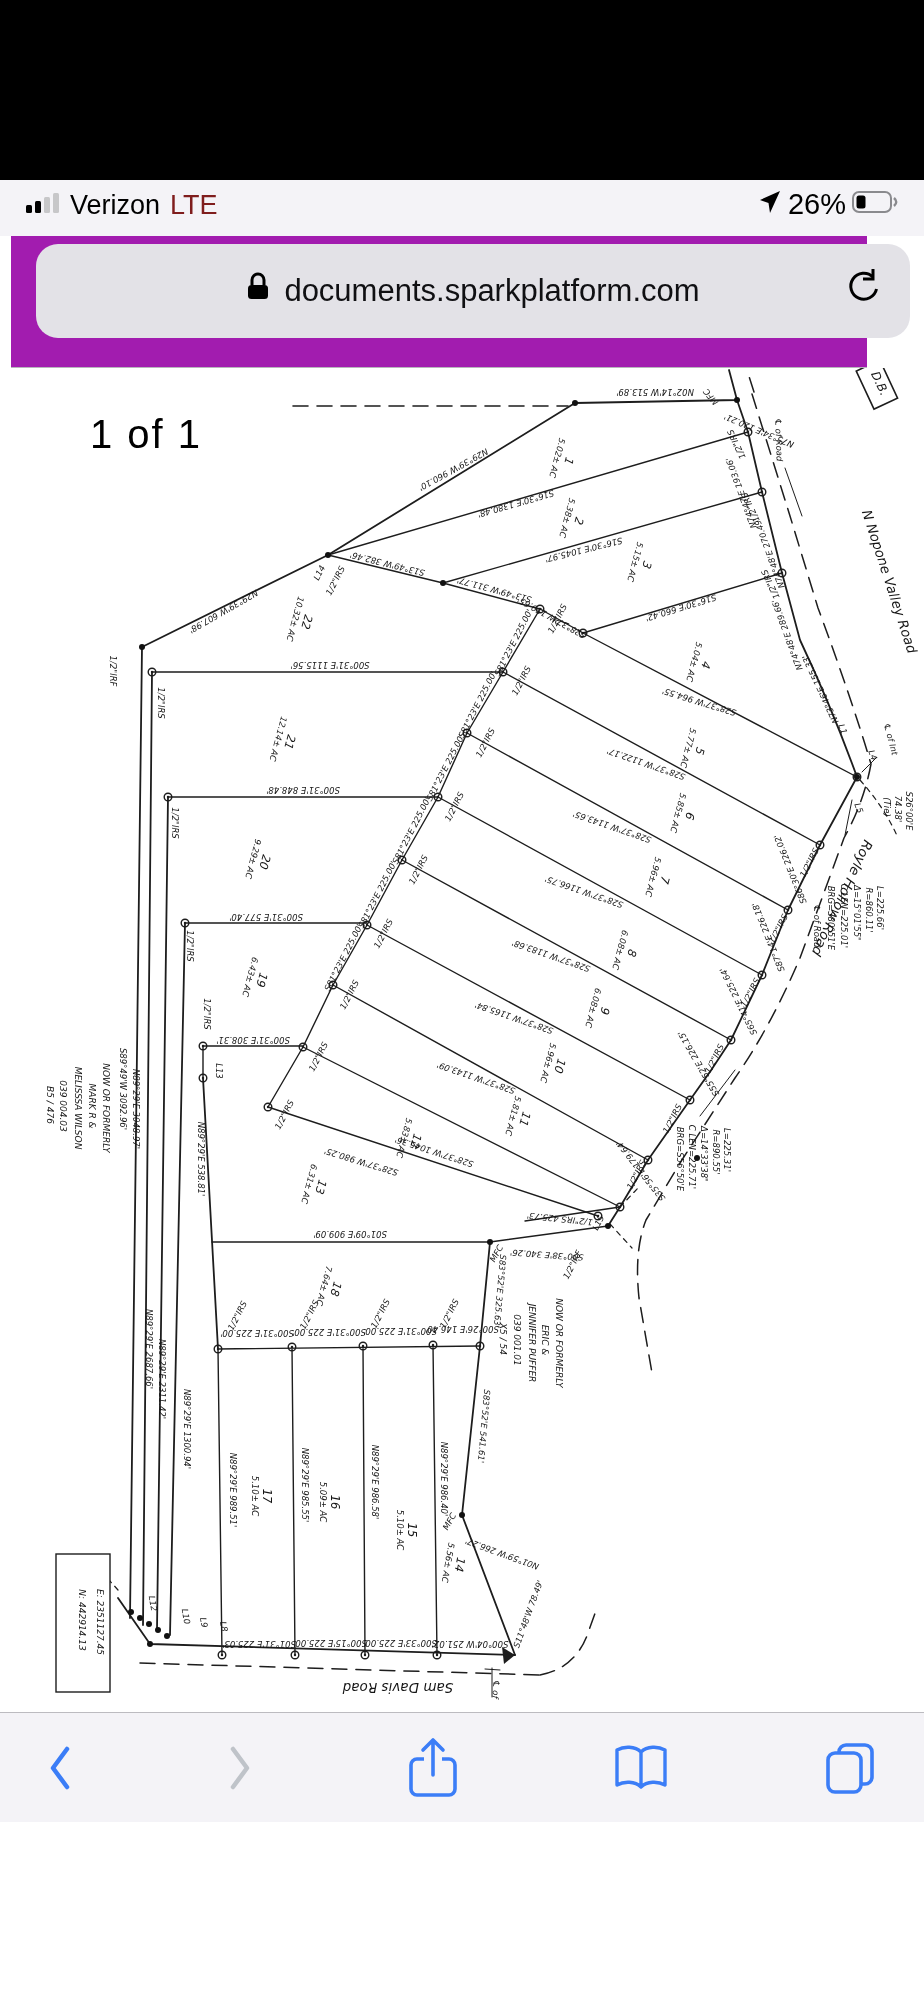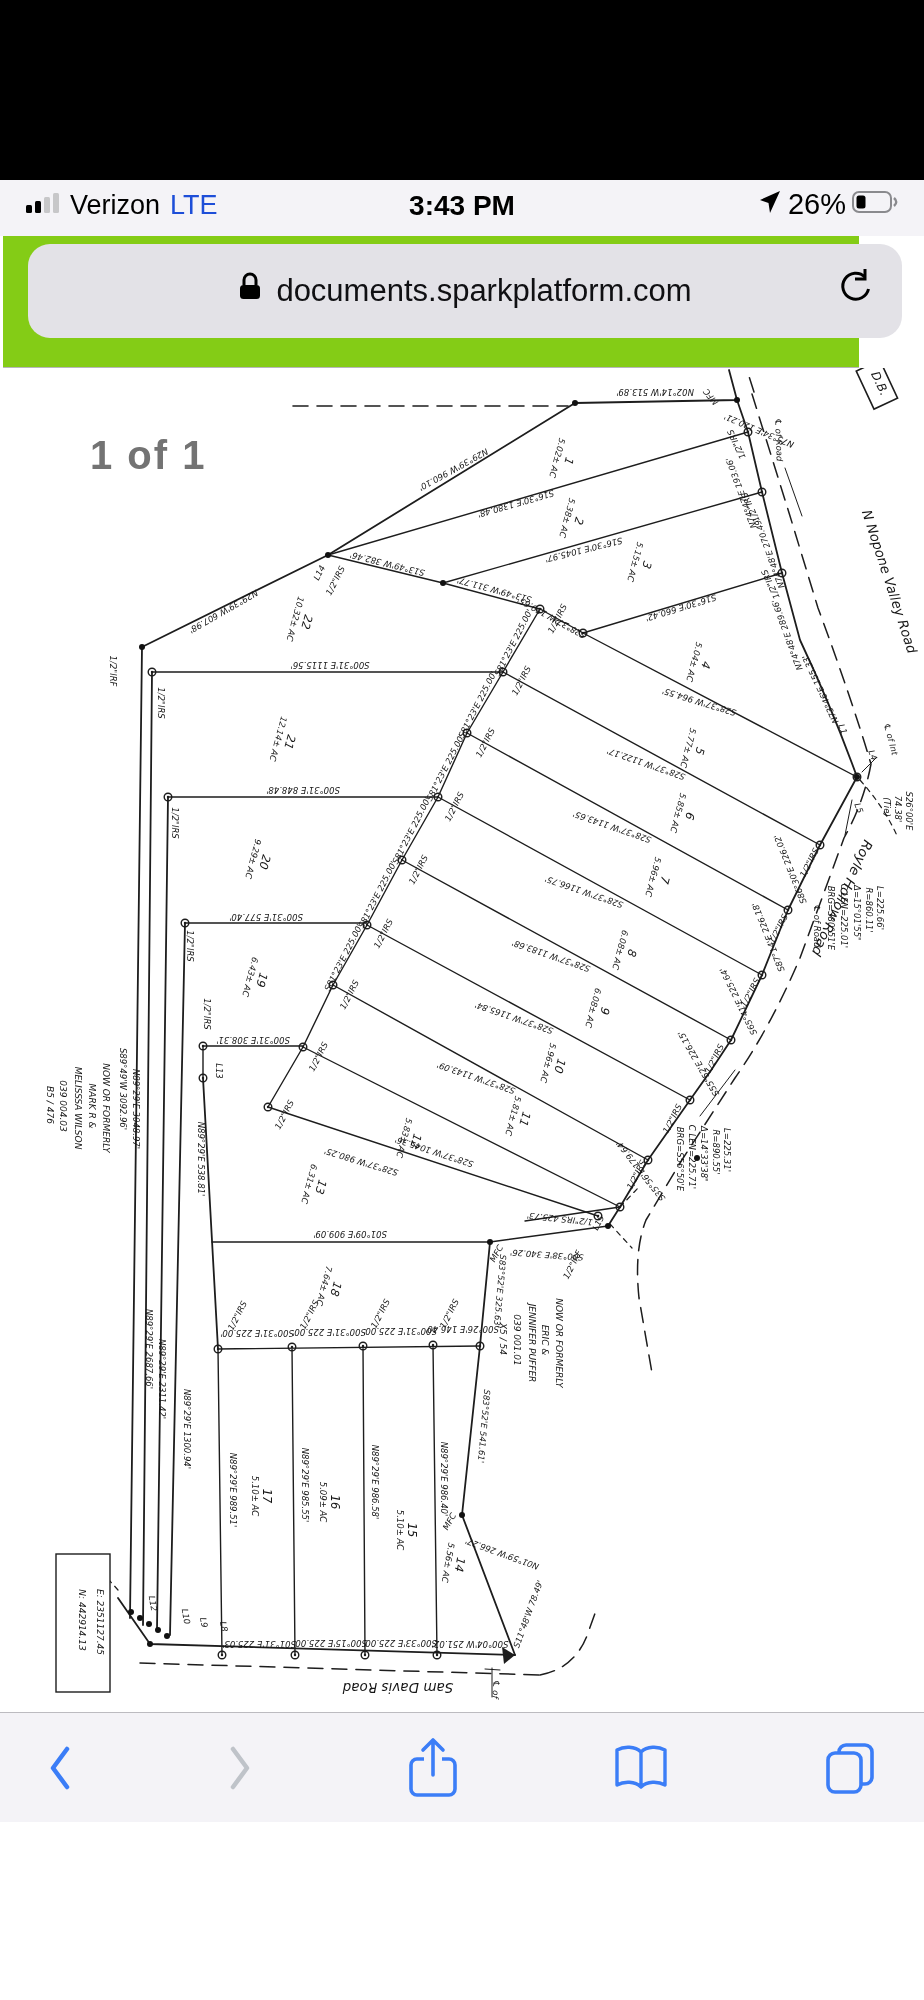--- a/index.html
+++ b/index.html
@@ -2,32 +2,32 @@
 <html><head>
 <meta charset="utf-8">
 <style>
   html,body{margin:0;padding:0;background:#fff;}
   .screen{position:relative;width:924px;height:2000px;overflow:hidden;background:#fff;
           font-family:"Liberation Sans",sans-serif;}
   .black-top{position:absolute;left:0;top:0;width:924px;height:180px;background:#000;}
   .status{position:absolute;left:0;top:180px;width:924px;height:56px;background:#f4f3f7;}
   .sb-left{position:absolute;left:26px;top:10px;display:flex;align-items:center;gap:10px;
            font-size:27px;color:#000;}
-  .sb-net{color:#1d4ed8;}
+  .sb-net{color:#7f1d1d;}
   .sb-time{position:absolute;left:0;right:0;top:10px;text-align:center;font-weight:700;font-size:28px;color:#000;}
   .sb-right{position:absolute;right:24px;top:8px;display:flex;align-items:center;gap:6px;font-size:29px;color:#000;}
-  .url-section{position:absolute;left:3px;top:236px;width:856px;height:132px;background:#84cc16;
+  .url-section{position:absolute;left:11px;top:236px;width:856px;height:132px;background:#a21caf;
                border-bottom:1px solid #b7b6bb;box-sizing:border-box;}
   .url-pill{position:absolute;left:25px;top:8px;width:874px;height:94px;background:#e3e2e7;
             border-radius:22px;display:flex;align-items:center;justify-content:center;gap:14px;
             font-size:31px;color:#101013;}
   .reload{position:absolute;right:28px;top:50%;transform:translateY(-50%);cursor:pointer;}
   .content{position:absolute;left:0;top:368px;width:924px;height:1344px;background:#fff;}
-  .page-indicator{position:absolute;left:90px;top:65px;font-size:40px;font-weight:700;
-                  color:#737373;letter-spacing:2px;}
+  .page-indicator{position:absolute;left:90px;top:44px;font-size:40px;font-weight:400;
+                  color:#000000;letter-spacing:2px;}
   .toolbar{position:absolute;left:0;top:1712px;width:924px;height:110px;background:#f4f3f7;
            border-top:1px solid #bcbbc0;box-sizing:border-box;display:flex;align-items:center;
            justify-content:space-between;padding:0 46px;}
   .tb-btn{display:flex;align-items:center;justify-content:center;cursor:pointer;}
   .footer{position:absolute;left:0;top:1822px;width:924px;height:178px;background:#000;}
   .brand{position:absolute;left:8px;top:44px;color:#fff;font-size:57px;letter-spacing:1px;font-weight:400;}
   .mt{font-family:"DejaVu Sans",sans-serif;font-style:italic;font-size:8.5px;fill:#161616;text-anchor:middle;}
   .lot-num{font-size:11.5px;}
 </style>
 </head>
@@ -43,21 +43,20 @@
         <svg width="34" height="24" viewBox="0 0 34 24">
           <rect x="0" y="15" width="6" height="8" rx="1.5" fill="#000"></rect>
           <rect x="9" y="11" width="6" height="12" rx="1.5" fill="#000"></rect>
           <rect x="18" y="7" width="6" height="16" rx="1.5" fill="#c7c7c9"></rect>
           <rect x="27" y="3" width="6" height="20" rx="1.5" fill="#c7c7c9"></rect>
         </svg>
       </span>
       <span class="carrier">Verizon</span>
       <span class="sb-net">LTE</span>
     </div>
-    <div class="sb-time">3:43 PM</div>
     <div class="sb-right">
       <span>
         <svg width="24" height="24" viewBox="0 0 24 24">
             <path d="M22 1 L2 10 L10.5 13 L12 23 Z" fill="#000"></path>
           </svg>
       </span>
       <span>26%</span>
       <span>
         <svg width="48" height="24" viewBox="0 0 48 24">
           <rect x="1" y="2" width="38" height="20" rx="6" fill="none" stroke="#8a8a8e" stroke-width="2"></rect>

